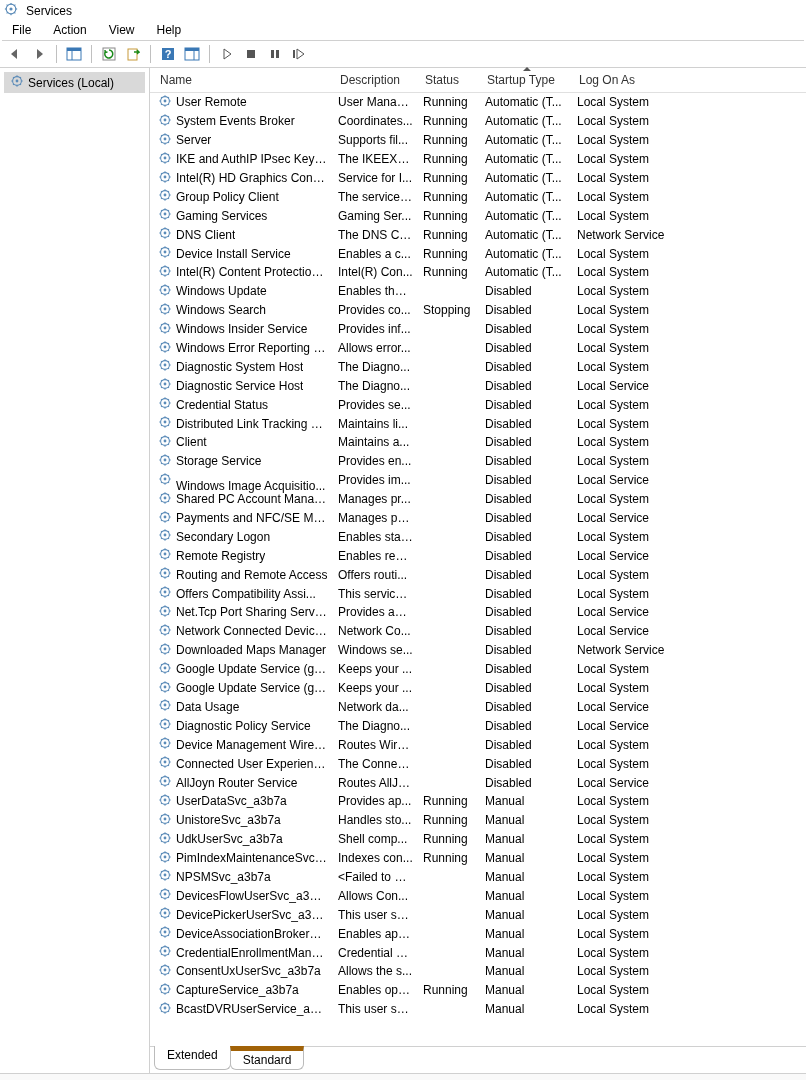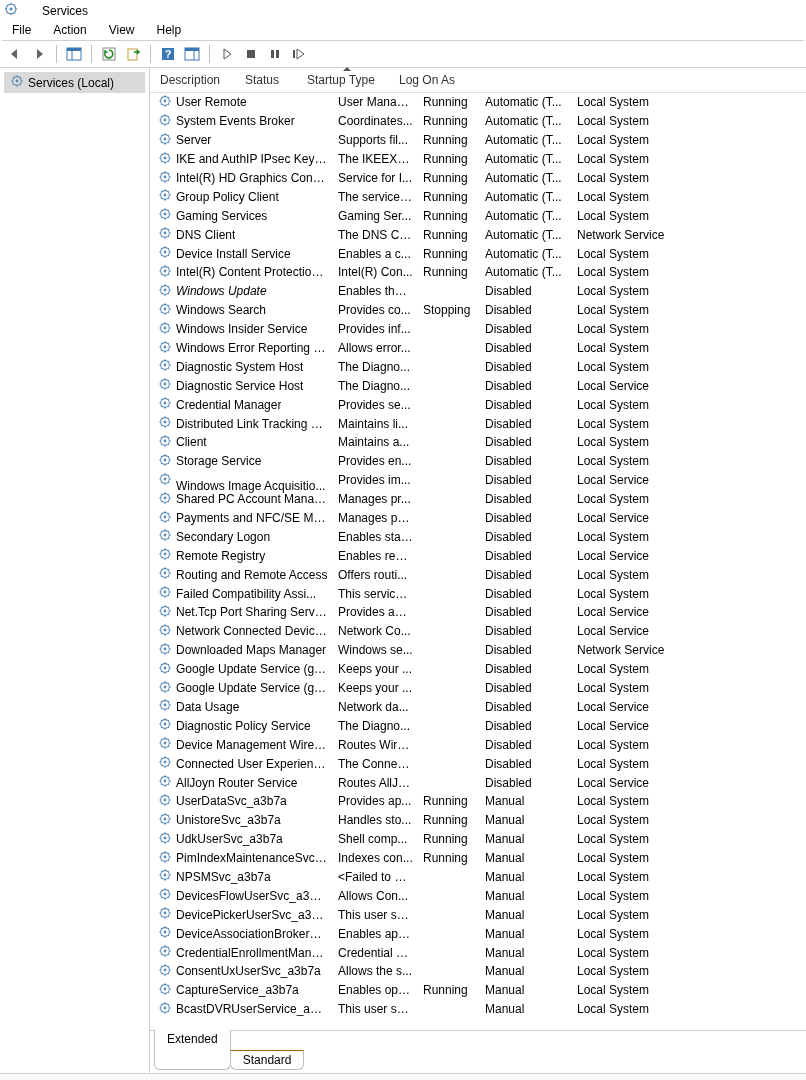--- a/index.html
+++ b/index.html
@@ -11,21 +11,21 @@
     color: #000;
     width: 806px;
     height: 1080px;
     display: flex;
     flex-direction: column;
     overflow: hidden;
   }
   .titlebar {
     display: flex;
     align-items: center;
-    gap: 24px;
+    gap: 8px;
     padding: 1px 4px 0 4px;
     height: 20px;
   }
   .menubar {
     display: flex;
     gap: 2px;
     padding: 1px 2px;
     height: 20px;
     align-items: center;
   }
@@ -147,23 +147,22 @@
     border: 1px solid #bbb;
     border-top: none;
     border-radius: 0 0 6px 6px;
     margin-right: -1px;
     background: #fff;
     position: relative;
     top: -1px;
     font-size: 12px;
   }
   .tab.active {
-    border-top: 1px solid #a16207;
+    border-top: 5px solid #a16207;
     z-index: 2;
-    margin-top: 20px;
   }
   .gear-svg { width: 14px; height: 14px; }
   .footer-bar {
     height: 7px;
     border-top: 1px solid #d0d0d0;
     background: #f9f9f9;
   }
 </style>
 </head>
 <body>
@@ -286,20 +285,21 @@
               <line x1="11.3" y1="4.7" x2="12.5" y2="3.5"></line>
             </g>
           </svg>
       </span>
       <span>Services (Local)</span>
     </div>
   </div>
 
   <div class="list-pane">
     <div class="header-row">
+      <div class="hcell col-name">Name</div>
       <div class="hcell col-desc">Description</div>
       <div class="hcell col-status">Status</div>
       <div class="hcell col-startup">
         <span class="sort-ind"></span>
         <span>Startup Type</span>
       </div>
       <div class="hcell col-logon">Log On As</div>
     </div>
 
     <div class="rows" id="rows">
@@ -542,21 +542,21 @@
                   <line x1="8" y1="1.5" x2="8" y2="3"></line>
                   <line x1="8" y1="13" x2="8" y2="14.5"></line>
                   <line x1="1.5" y1="8" x2="3" y2="8"></line>
                   <line x1="13" y1="8" x2="14.5" y2="8"></line>
                   <line x1="3.5" y1="3.5" x2="4.7" y2="4.7"></line>
                   <line x1="11.3" y1="11.3" x2="12.5" y2="12.5"></line>
                   <line x1="3.5" y1="12.5" x2="4.7" y2="11.3"></line>
                   <line x1="11.3" y1="4.7" x2="12.5" y2="3.5"></line>
                 </g>
               </svg></span>
-            <span class="cell" style="padding:0;overflow:hidden;text-overflow:ellipsis;font-style:italic;">Windows Update</span>
+            <span class="cell" style="padding:0;overflow:hidden;text-overflow:ellipsis;">Windows Update</span>
           </div>
           <div class="cell col-desc">Enables the ...</div>
           <div class="cell col-status"></div>
           <div class="cell col-startup">Disabled</div>
           <div class="cell col-logon">Local System</div>
         </div>
         <div class="row">
           <div class="cell col-name iconcell">
             <span><svg class="gear-svg" viewBox="0 0 16 16">
                 <circle cx="8" cy="8" r="5" fill="none" stroke="#5b8bb8" stroke-width="1.2"></circle>
@@ -680,21 +680,21 @@
                   <line x1="8" y1="1.5" x2="8" y2="3"></line>
                   <line x1="8" y1="13" x2="8" y2="14.5"></line>
                   <line x1="1.5" y1="8" x2="3" y2="8"></line>
                   <line x1="13" y1="8" x2="14.5" y2="8"></line>
                   <line x1="3.5" y1="3.5" x2="4.7" y2="4.7"></line>
                   <line x1="11.3" y1="11.3" x2="12.5" y2="12.5"></line>
                   <line x1="3.5" y1="12.5" x2="4.7" y2="11.3"></line>
                   <line x1="11.3" y1="4.7" x2="12.5" y2="3.5"></line>
                 </g>
               </svg></span>
-            <span class="cell" style="padding:0;overflow:hidden;text-overflow:ellipsis;">Credential Manager</span>
+            <span class="cell" style="padding:0;overflow:hidden;text-overflow:ellipsis;">Credential Status</span>
           </div>
           <div class="cell col-desc">Provides se...</div>
           <div class="cell col-status"></div>
           <div class="cell col-startup">Disabled</div>
           <div class="cell col-logon">Local System</div>
         </div>
         <div class="row">
           <div class="cell col-name iconcell">
             <span><svg class="gear-svg" viewBox="0 0 16 16">
                 <circle cx="8" cy="8" r="5" fill="none" stroke="#5b8bb8" stroke-width="1.2"></circle>
@@ -910,21 +910,21 @@
                   <line x1="8" y1="1.5" x2="8" y2="3"></line>
                   <line x1="8" y1="13" x2="8" y2="14.5"></line>
                   <line x1="1.5" y1="8" x2="3" y2="8"></line>
                   <line x1="13" y1="8" x2="14.5" y2="8"></line>
                   <line x1="3.5" y1="3.5" x2="4.7" y2="4.7"></line>
                   <line x1="11.3" y1="11.3" x2="12.5" y2="12.5"></line>
                   <line x1="3.5" y1="12.5" x2="4.7" y2="11.3"></line>
                   <line x1="11.3" y1="4.7" x2="12.5" y2="3.5"></line>
                 </g>
               </svg></span>
-            <span class="cell" style="padding:0;overflow:hidden;text-overflow:ellipsis;">Failed Compatibility Assi...</span>
+            <span class="cell" style="padding:0;overflow:hidden;text-overflow:ellipsis;">Offers Compatibility Assi...</span>
           </div>
           <div class="cell col-desc">This service ...</div>
           <div class="cell col-status"></div>
           <div class="cell col-startup">Disabled</div>
           <div class="cell col-logon">Local System</div>
         </div>
         <div class="row">
           <div class="cell col-name iconcell">
             <span><svg class="gear-svg" viewBox="0 0 16 16">
                 <circle cx="8" cy="8" r="5" fill="none" stroke="#5b8bb8" stroke-width="1.2"></circle>

